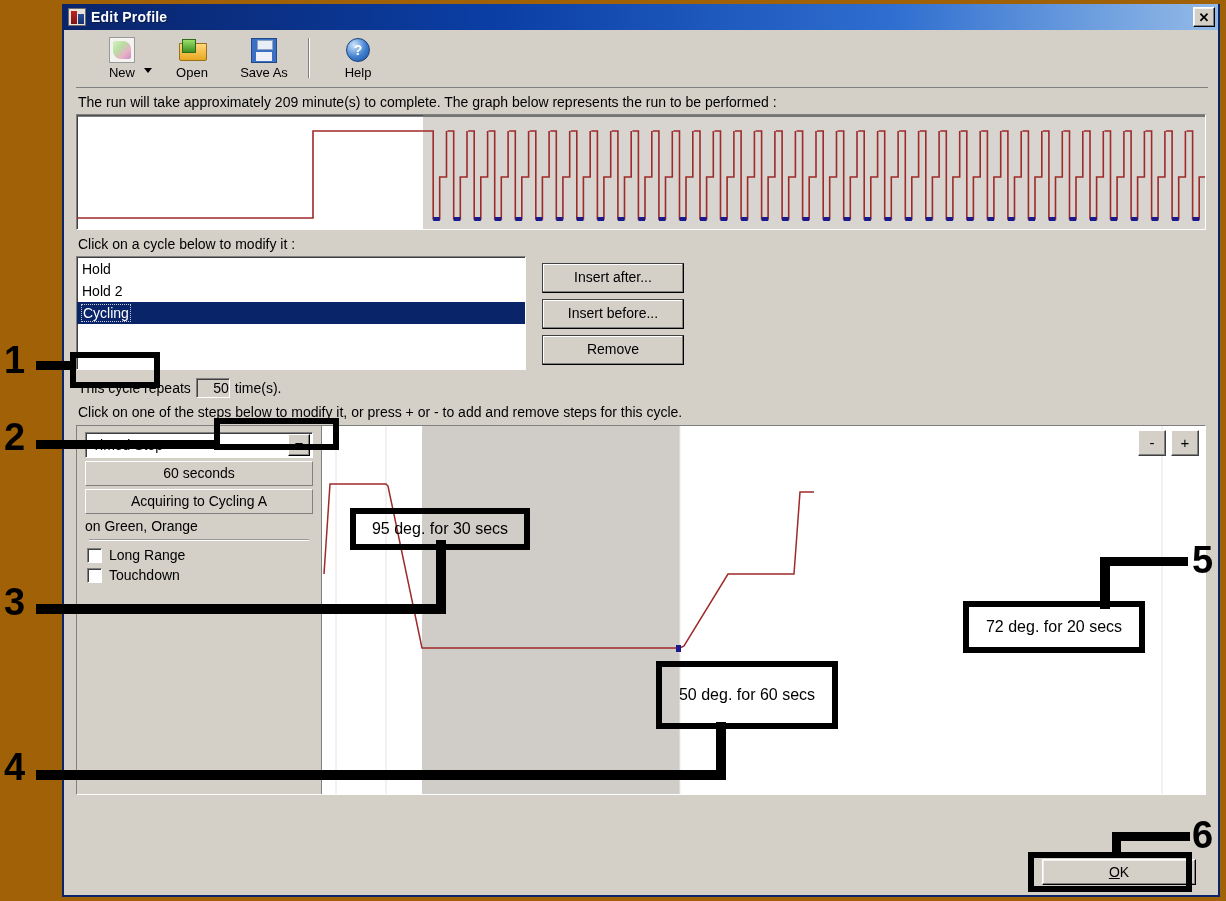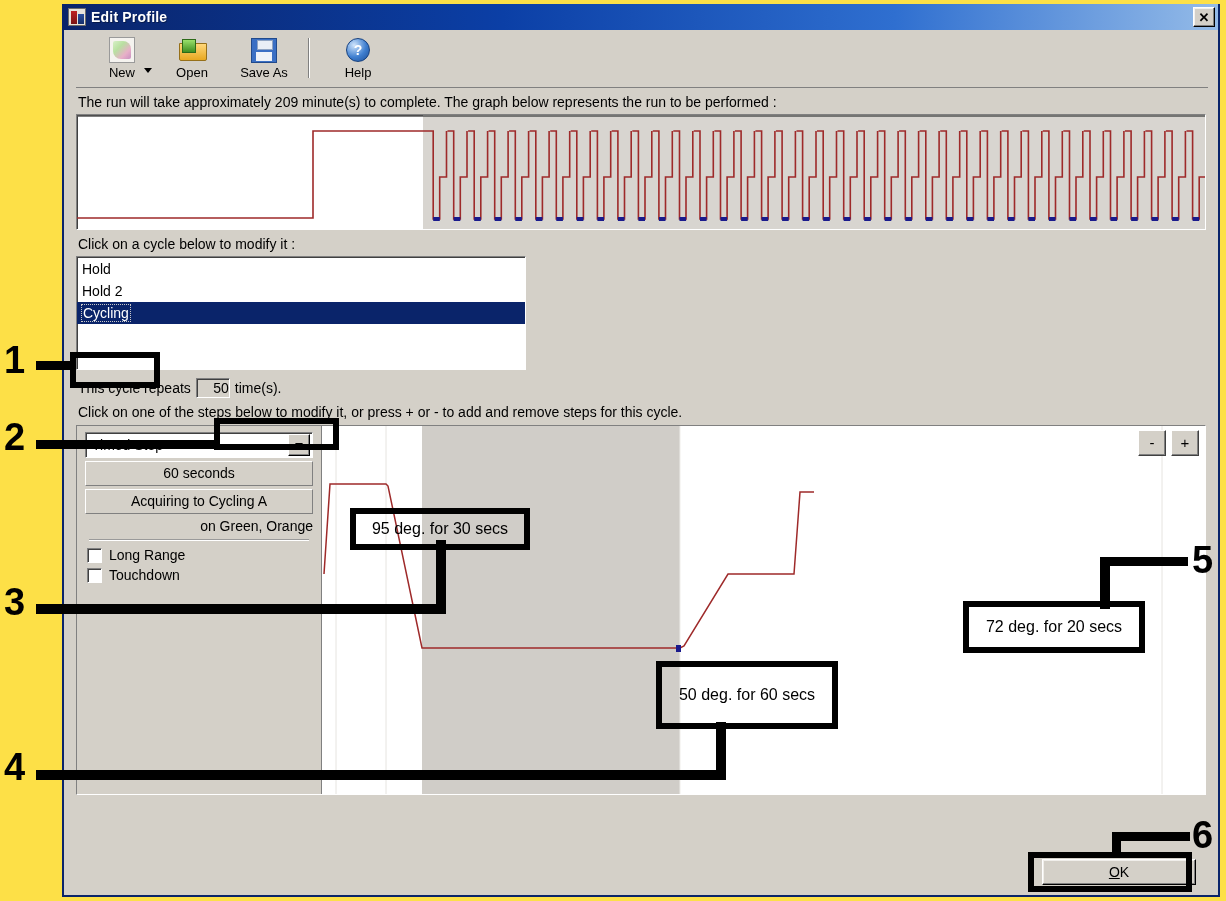--- a/index.html
+++ b/index.html
@@ -2,21 +2,21 @@
 <html><head>
 <meta charset="utf-8">
 <style>
   html, body {
     margin: 0; padding: 0;
     background: #ffffff;
     width: 1226px; height: 901px;
     overflow: hidden;
     font-family: "Liberation Sans", sans-serif;
   }
-  .page { position: relative; width: 1226px; height: 901px; background: #fde047; }
+  .page { position: relative; width: 1226px; height: 901px; background: #a16207; }
 
   
   .window {
     position: absolute; left: 62px; top: 4px;
     width: 1158px; height: 893px;
     background: #d4d0c8;
     border: 2px solid #0a246a;
     border-top: none;
     box-sizing: border-box;
   }
@@ -171,21 +171,21 @@
     display: flex; align-items: center; justify-content: center;
   }
   .combo-arrow i { width: 0; height: 0; border-left: 4px solid transparent; border-right: 4px solid transparent; border-top: 5px solid #000; display:block; }
 
   .sbtn {
     display: block; width: 100%; height: 25px; line-height: 23px; margin-top: 3px;
     background: #d4d0c8; font-size: 14px; text-align: center; color: #000;
     border: 1px solid; border-color: #fff #808080 #808080 #fff;
     box-sizing: border-box; cursor: default;
   }
-  .plain-row { text-align: right; font-size: 14px; padding: 4px 0 3px; color: #000; }
+  .plain-row { text-align: left; font-size: 14px; padding: 4px 0 3px; color: #000; }
   .hr-thin { height: 1px; background: #9a9a9a; border-bottom: 1px solid #fff; margin: 2px 4px 6px; }
   .chk-row { display: flex; align-items: center; font-size: 14px; margin: 0 0 4px 2px; color:#000; }
   .chk {
     width: 15px; height: 15px; background: #fff; margin-right: 7px;
     border: 1px solid #808080; border-right-color: #fff; border-bottom-color: #fff;
     box-shadow: inset 1px 1px 0 #404040; box-sizing: border-box;
   }
 
   
   .step-chart { flex: 1; background: #fff; border-left: 1px solid #808080; position: relative; overflow: hidden; }
@@ -325,20 +325,25 @@
           <div class="cycle-item">
             <span>Hold</span>
           </div>
           <div class="cycle-item">
             <span>Hold 2</span>
           </div>
           <div class="cycle-item selected">
             <span>Cycling</span>
           </div>
         </div>
+        <div class="side-btns">
+          <div class="btn">Insert after...</div>
+          <div class="btn">Insert before...</div>
+          <div class="btn">Remove</div>
+        </div>
       </div>
 
       <div class="repeat-row">
         <span>This cycle repeats</span>
         <span class="repeat-input">50</span>
         <span>time(s).</span>
       </div>
 
       <div class="label">Click on one of the steps below to modify it, or press + or - to add and remove steps for this cycle.</div>
 

